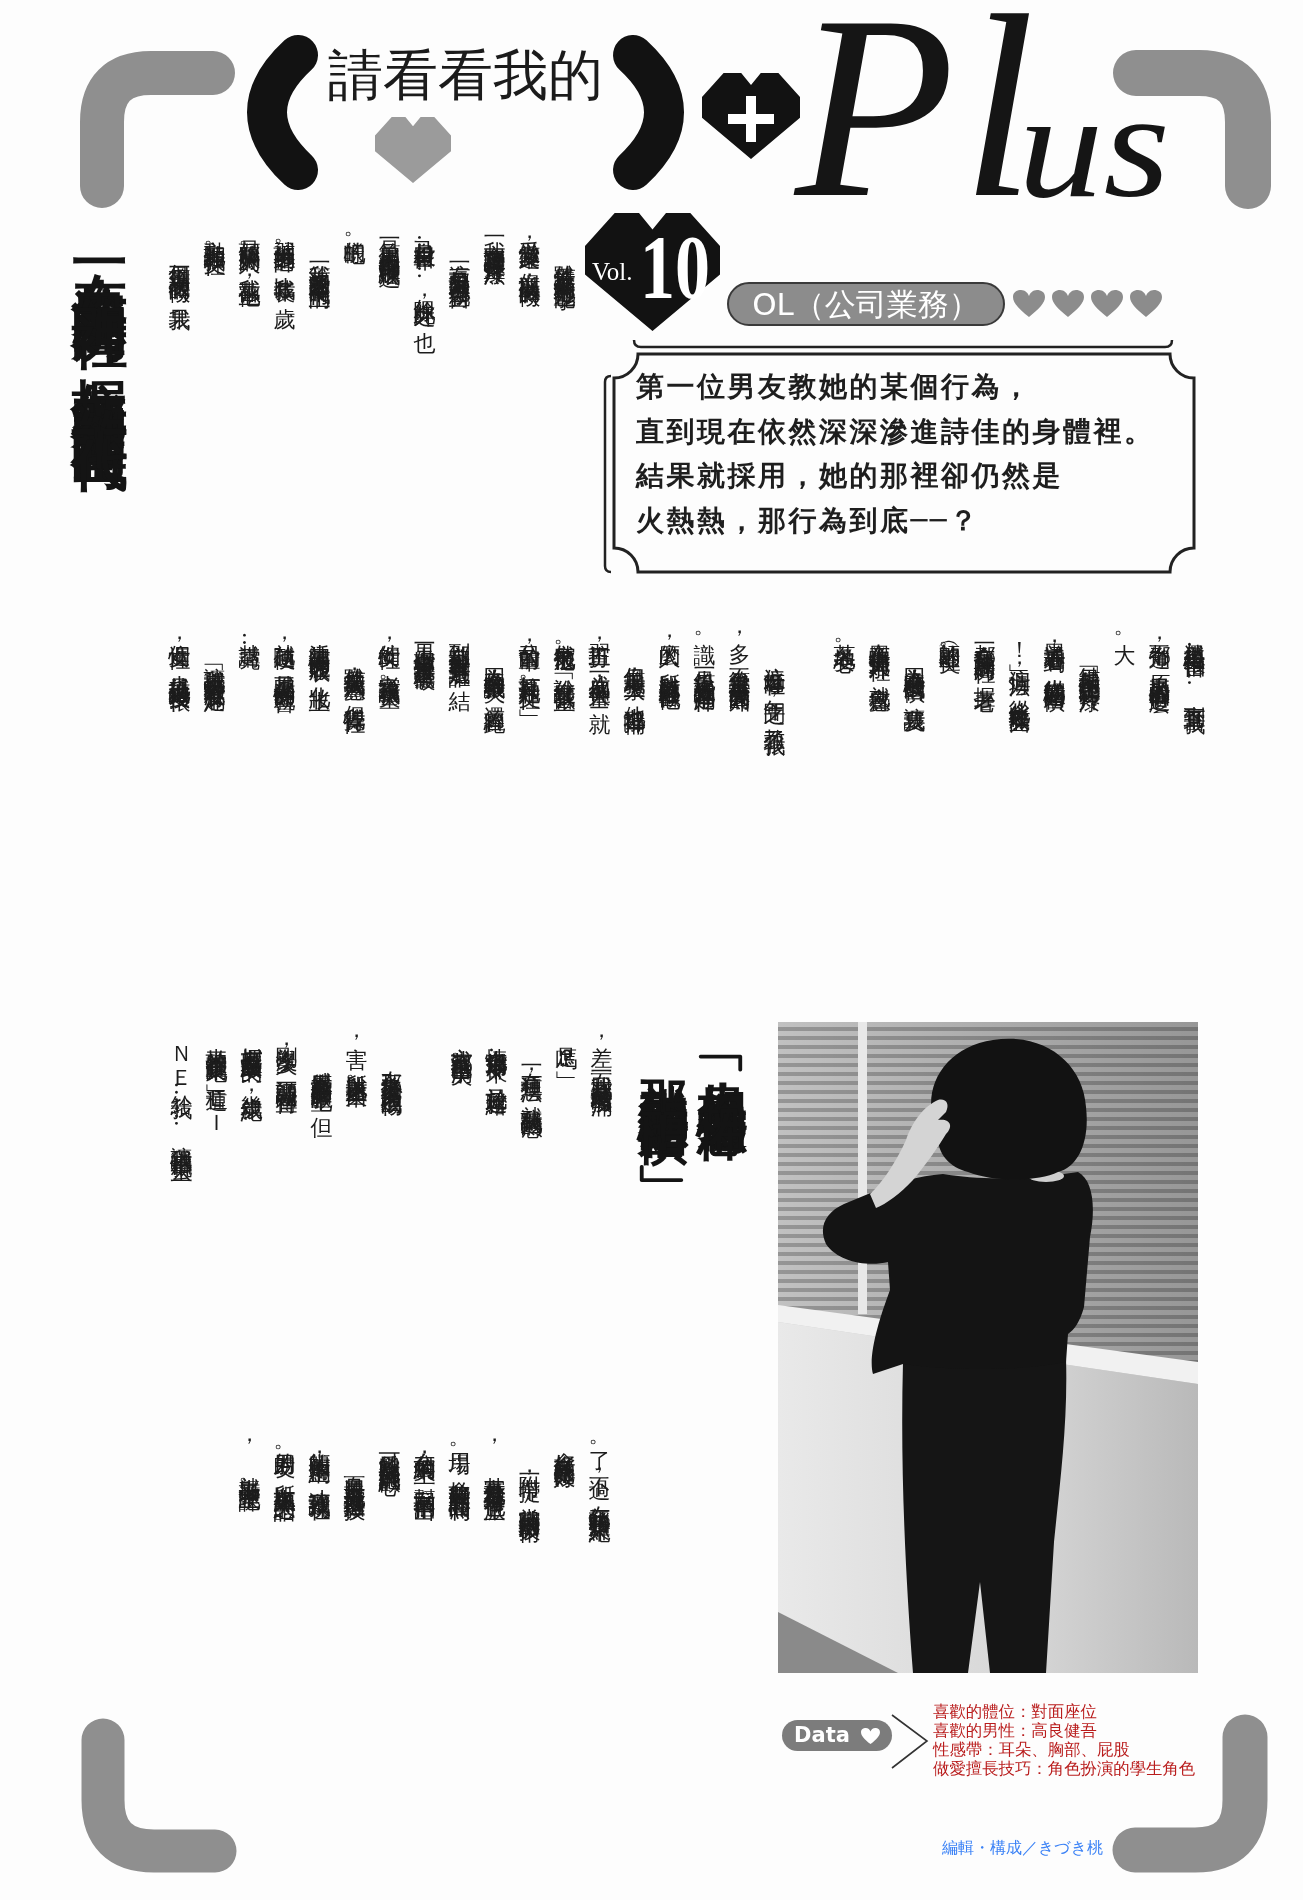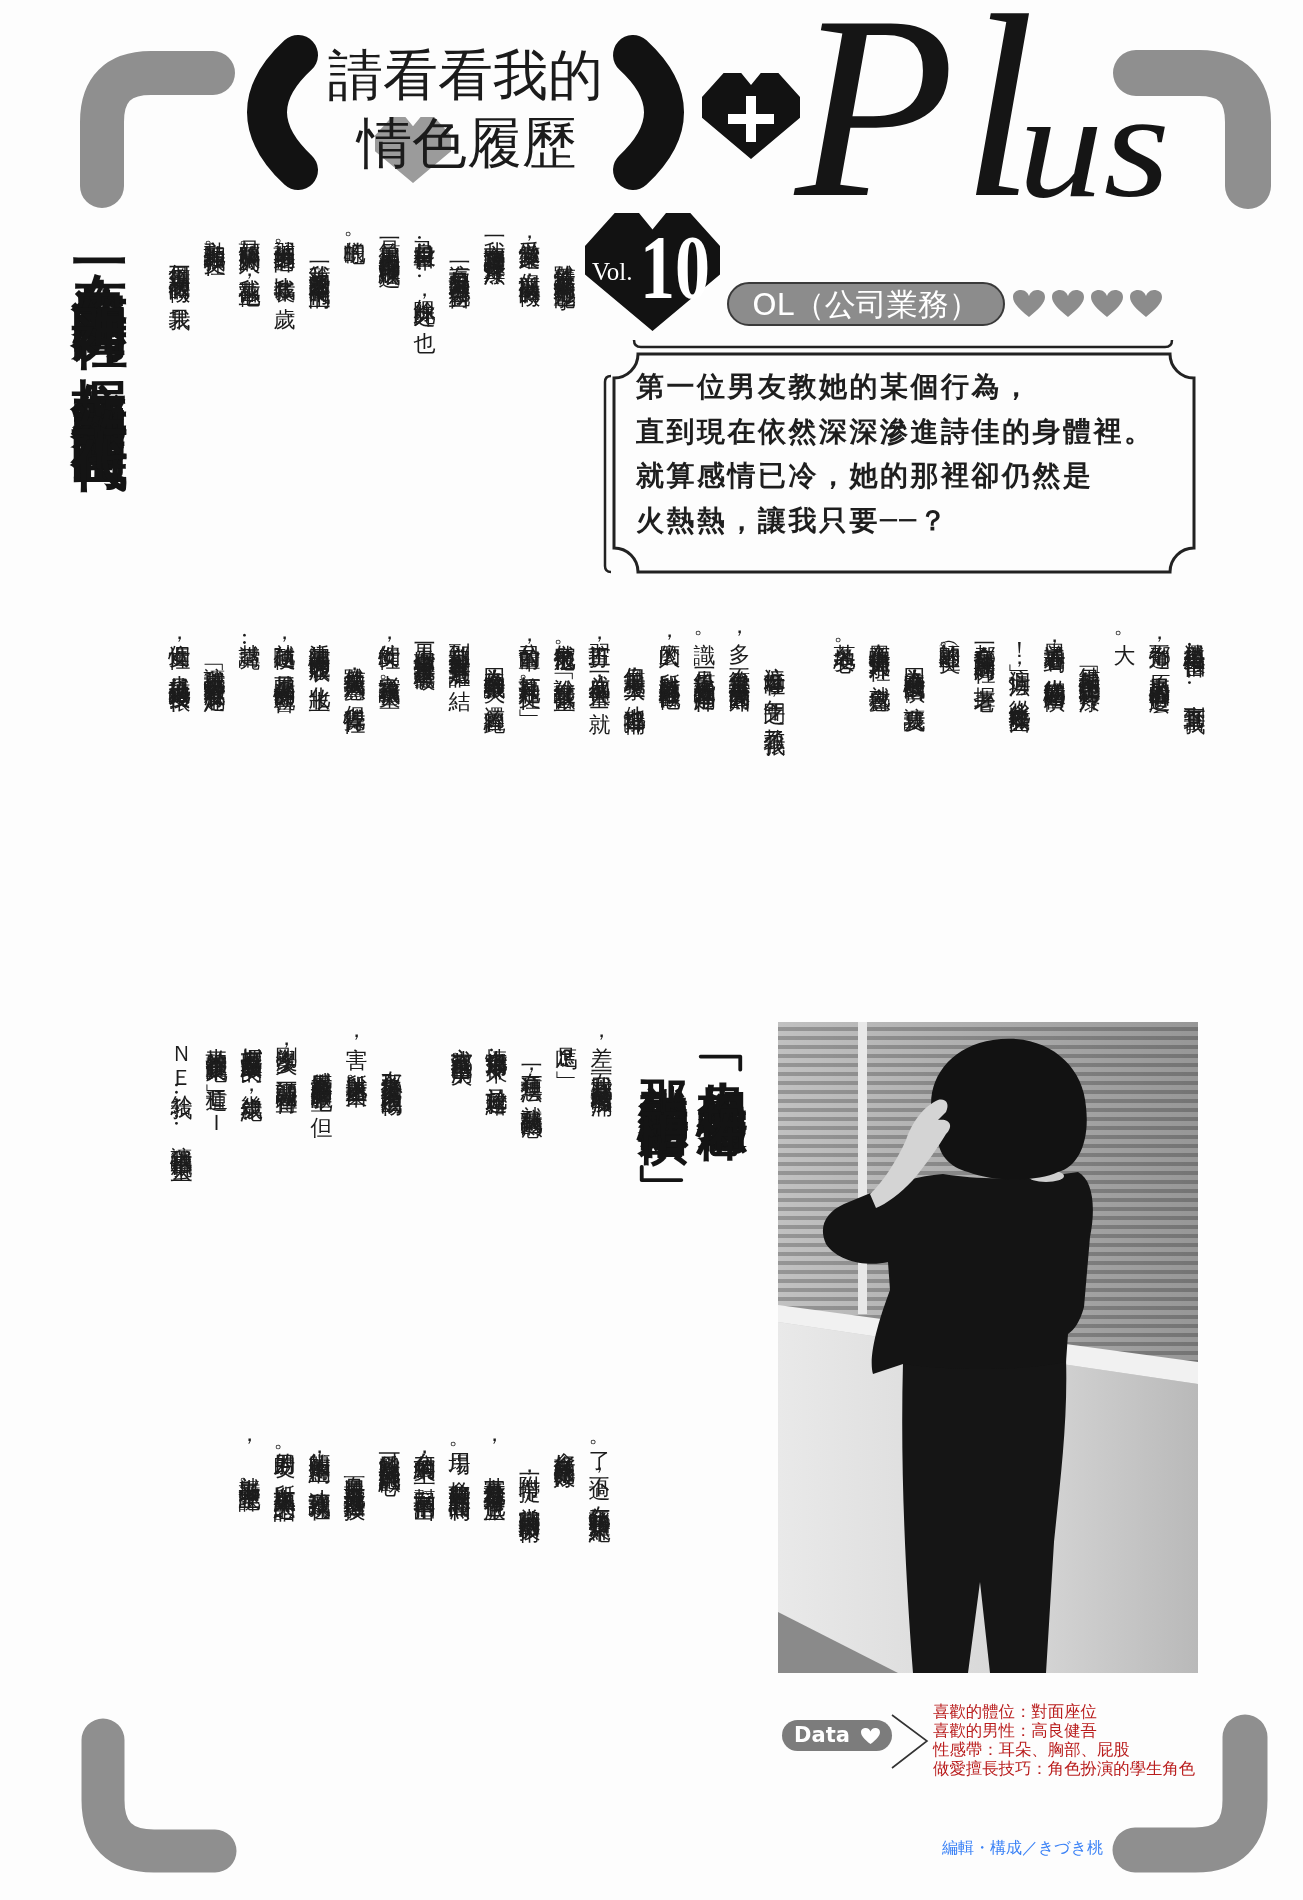--- a/index.html
+++ b/index.html
@@ -85,29 +85,28 @@
       <path d="M634 340 Q634 347 641 347 L1165 347 Q1172 347 1172 340" stroke-width="2.5"></path>
       <path d="M611 376 Q605 376 605 382 L605 566 Q605 572 611 572" stroke-width="2.5"></path>
       <path d="M638 354 L1170 354 A24 24 0 0 0 1194 378 L1194 548 A24 24 0 0 0 1170 572 L638 572 A24 24 0 0 0 614 548 L614 378 A24 24 0 0 0 638 354 Z" stroke-width="3"></path>
     </g>
 
     <rect x="782" y="1720" width="110" height="31" rx="15.5" fill="#7c7c7c"></rect>
     <polyline points="892,1715 927,1741 892,1768" fill="none" stroke="#333333" stroke-width="1.6"></polyline>
   </svg>
 
   <div class="abs title-line" style="left:328px;top:48px;">請看看我的</div>
-  <div class="abs title-line" style="left:357px;top:116px;">情色履歷</div>
 
   <div class="abs pill-text occupation">OL（公司業務）</div>
 
   <div class="abs lead">
     <div>第一位男友教她的某個行為，</div>
     <div>直到現在依然深深滲進詩佳的身體裡。</div>
-    <div>就算感情已冷，她的那裡卻仍然是</div>
-    <div>火熱熱，讓我只要──？</div>
+    <div>結果就採用，她的那裡卻仍然是</div>
+    <div>火熱熱，那行為到底──？</div>
   </div>
 
   <div class="abs headline">在一片漆黑的房間裡，握住老師那裡的女高中生時代！</div>
 
   <div class="vblock" style="left:162.5px;top:223px;width:420px;">
     <div class="vcol">　雖然最近在有燈光的地方也能享</div>
     <div class="vcol">受做愛樂趣，但以前要做的時候，</div>
     <div class="vcol">我一定會讓房間裡保持一片漆黑。</div>
     <div class="vcol">　這有一部分是因為我從小就對自</div>
     <div class="vcol">己身材很自卑……但除此之外，也</div>

